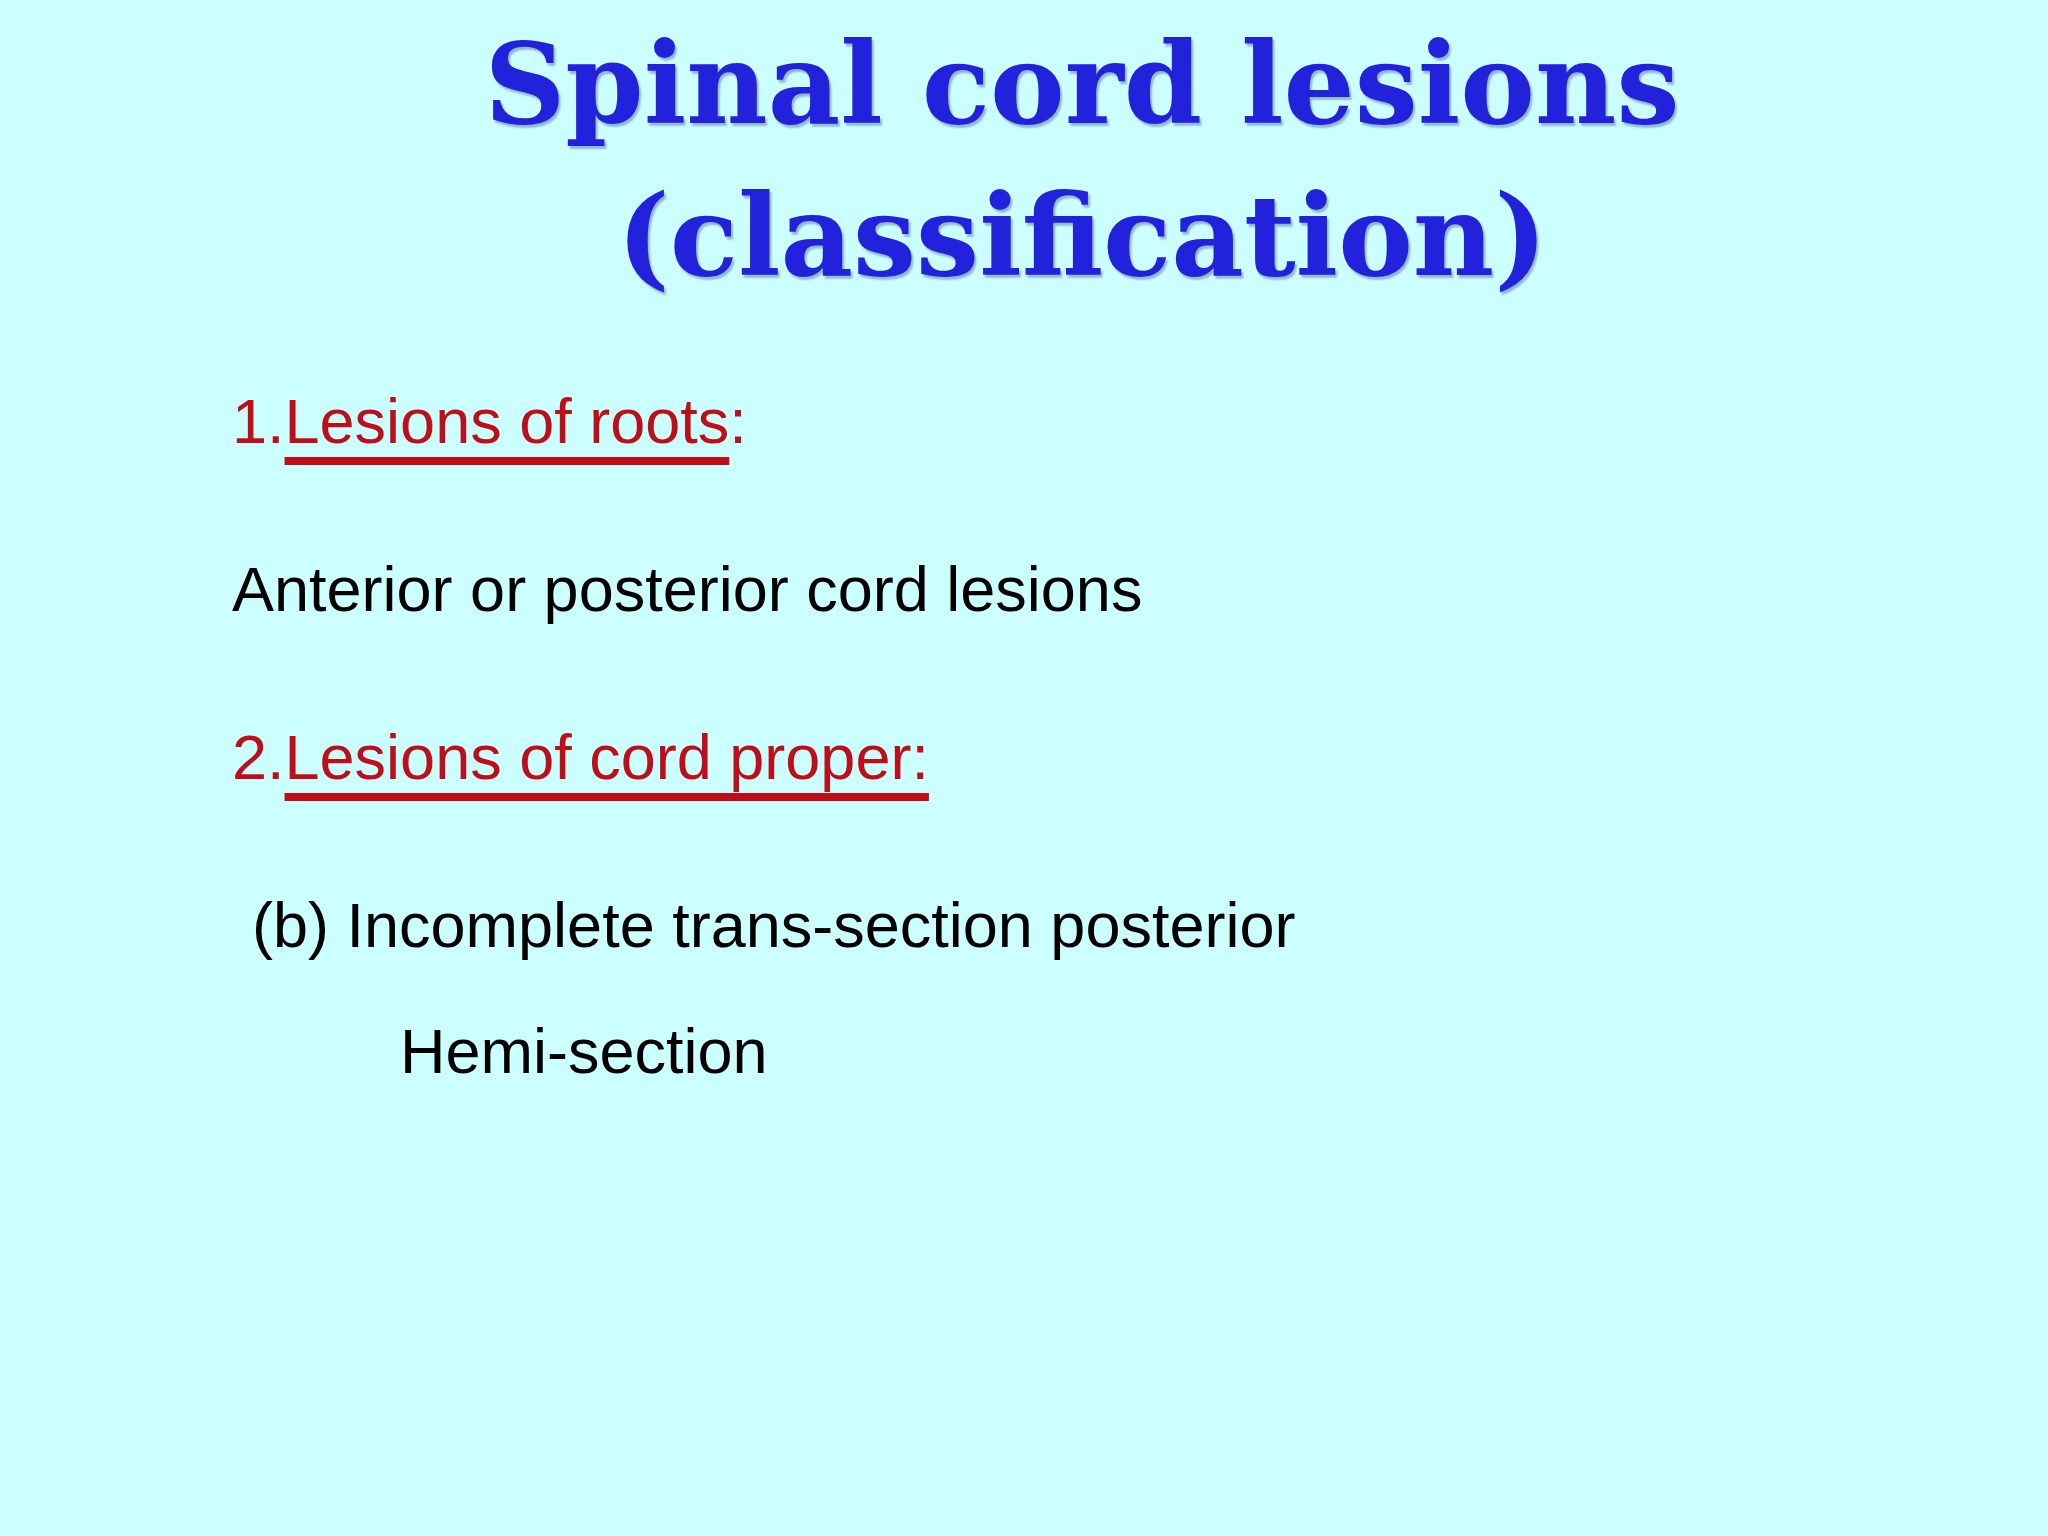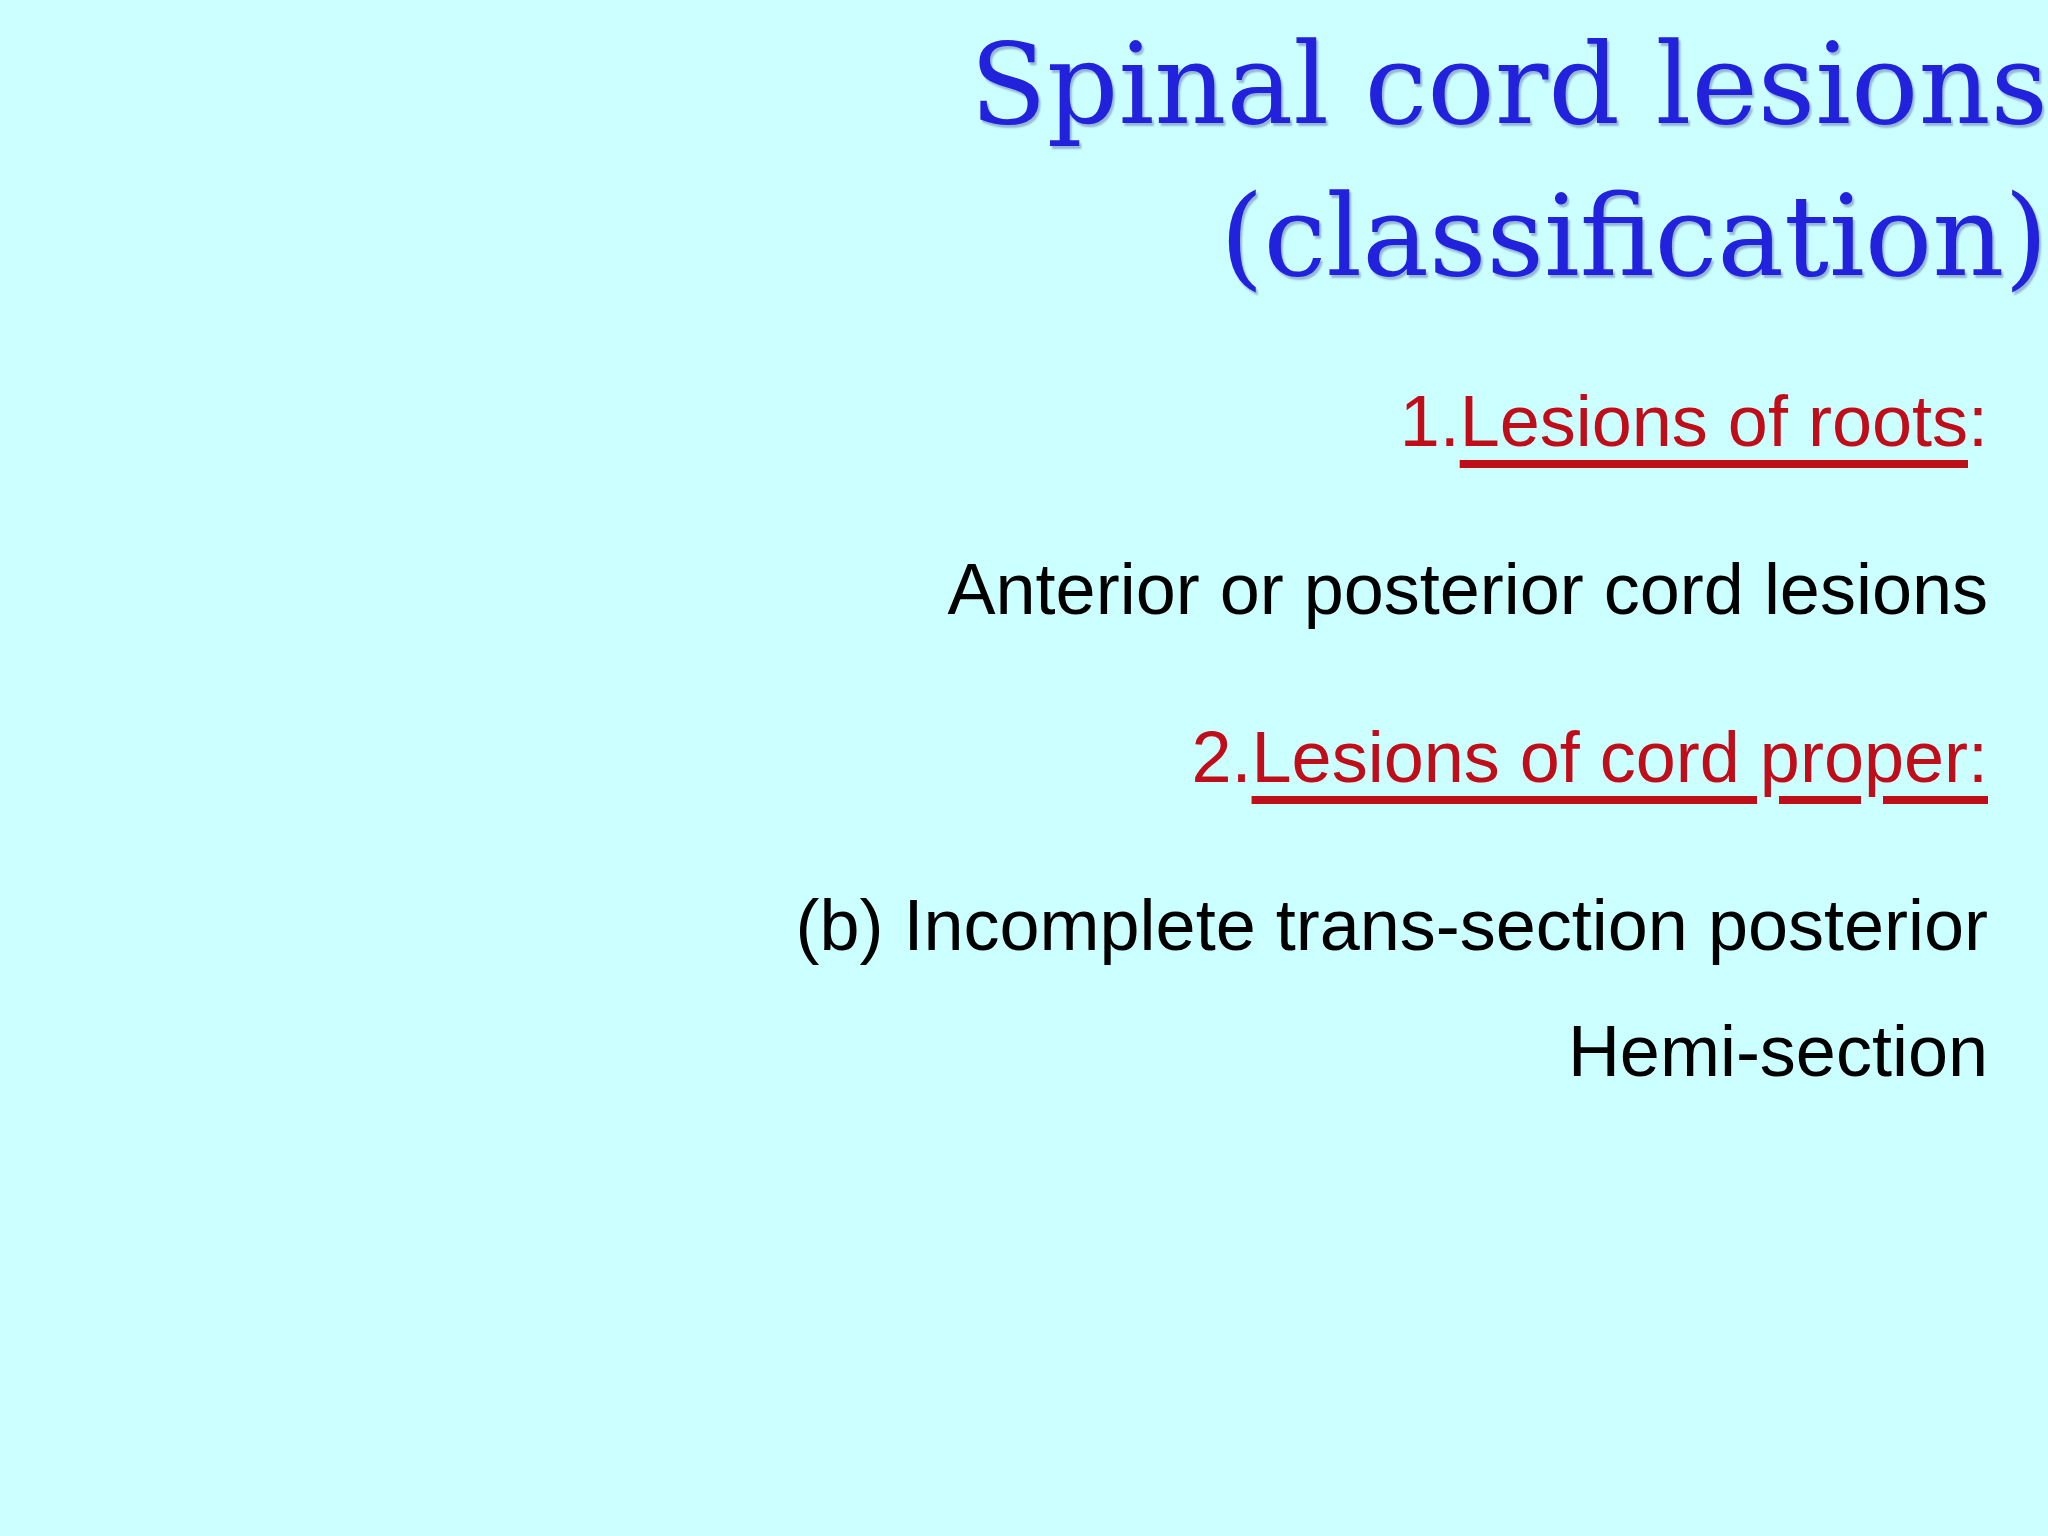--- a/index.html
+++ b/index.html
@@ -13,41 +13,40 @@
     height: 1536px;
     background: #CCFFFF;
     overflow: hidden;
     font-family: "Liberation Sans", sans-serif;
   }
   .title {
     position: absolute;
     top: 8px;
     left: 116px;
     right: 0;
-    text-align: right;
+    text-align: center;
     font-family: "DejaVu Serif", serif;
-    font-weight: 400;
+    font-weight: 700;
     font-size: 112px;
     line-height: 152px;
     color: #2222DD;
     letter-spacing: 0px;
     text-shadow: 2px 3px 2px rgba(20, 20, 110, 0.30);
   }
   .content {
     position: absolute;
     left: 232px;
     top: 358px;
     right: 60px;
   }
   .content p {
     margin: 0 0 42px 0;
-    font-size: 72px;
+    font-size: 63px;
     line-height: 126px;
     white-space: nowrap;
-    text-align: right;
   }
   .red-heading {
     color: #C00D1A;
   }
   .black-line {
     color: #000000;
   }
   .sub-item {
     margin-left: 20px !important;
   }

